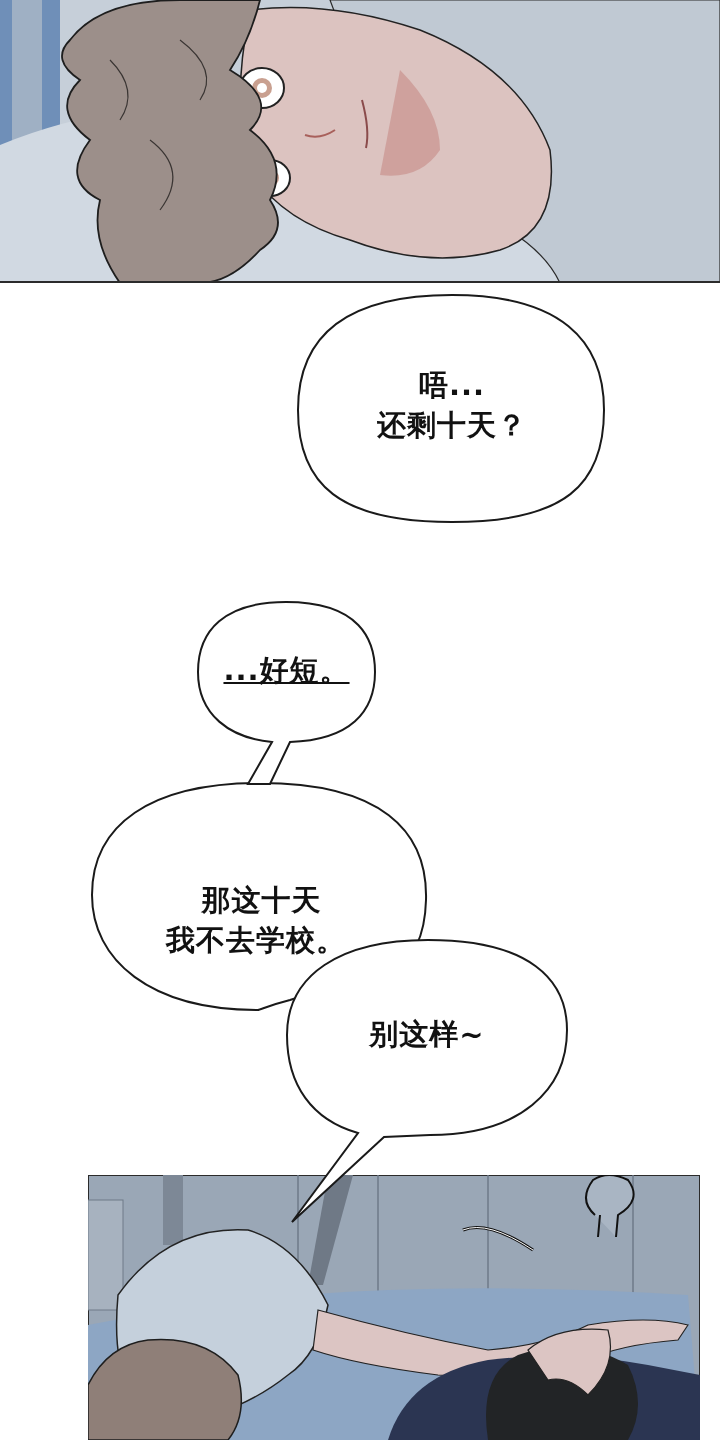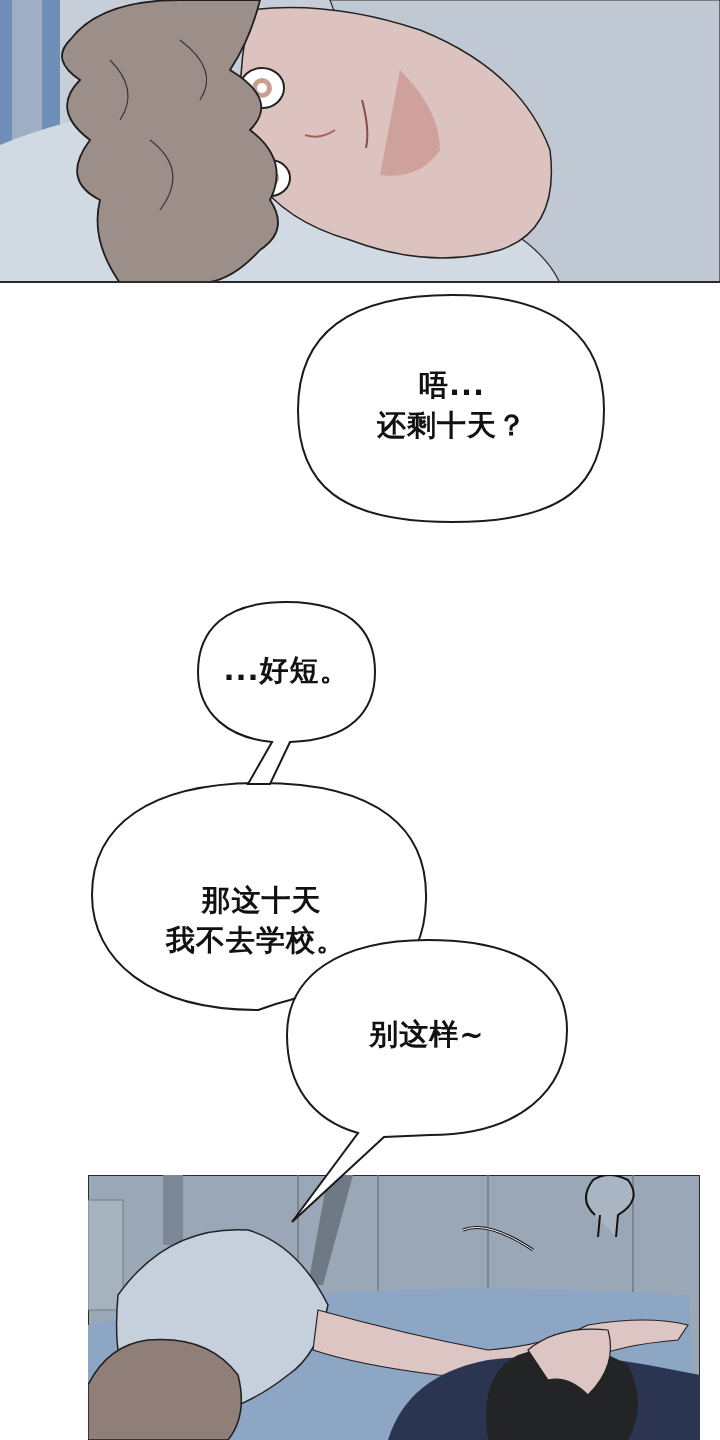--- a/index.html
+++ b/index.html
@@ -85,16 +85,16 @@
 
   <path d="M260 783 C 380 783 428 830 426 900 C 425 940 410 960 400 965 L 290 1000 C 270 1005 260 1010 258 1010 C 150 1010 92 960 92 895 C 92 825 150 783 260 783 Z" fill="#ffffff" stroke="#1a1a1a" stroke-width="2"></path>
 
   <path d="M286 602 C 360 602 375 640 375 672 C 375 712 350 740 290 742 L 270 784 L 248 784 L 272 742 C 230 738 198 715 198 672 C 198 630 225 602 286 602 Z" fill="#ffffff" stroke="#1a1a1a" stroke-width="2"></path>
 
   <path d="M428 940 C 530 940 567 980 567 1030 C 567 1090 520 1135 430 1135 L 384 1137 L 292 1222 L 358 1133 C 312 1120 287 1085 287 1035 C 287 975 340 940 428 940 Z" fill="#ffffff" stroke="#1a1a1a" stroke-width="2"></path>
 </svg>
 
 <div class="bubble-text" style="left:300px;top:365px;width:304px;">唔...
 还剩十天？</div>
-<div class="bubble-text" style="left:198px;top:650px;width:177px;">...好短。</div>
+<div class="bubble-text" style="left:198px;top:650px;width:177px;text-decoration:underline;">...好短。</div>
 <div class="bubble-text" style="left:100px;top:856px;width:312px;margin-top:24px;"> 那这十天
 我不去学校。</div>
 <div class="bubble-text" style="left:287px;top:1014px;width:280px;">别这样~</div>
 
 </body></html>

